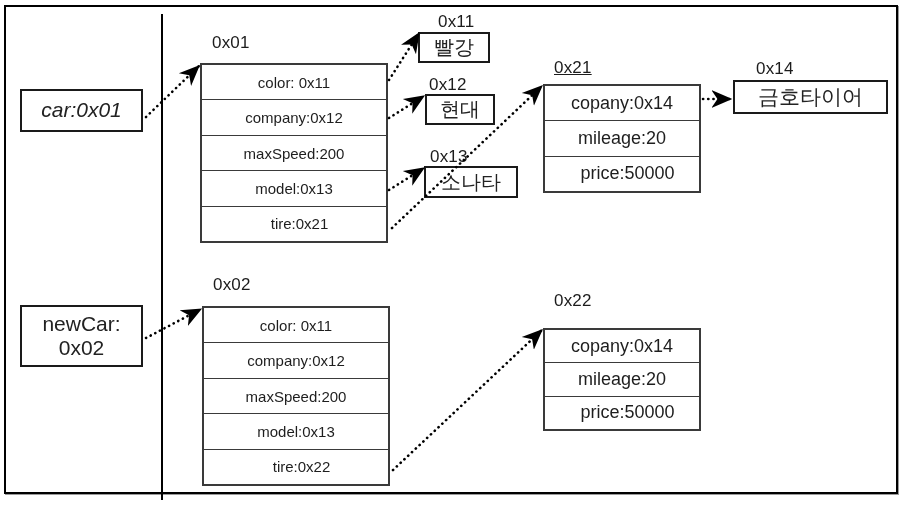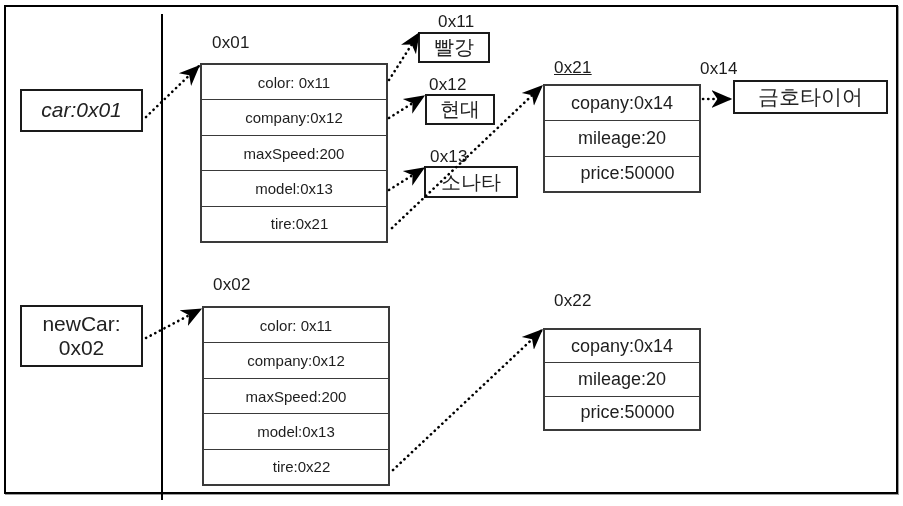--- a/index.html
+++ b/index.html
@@ -134,21 +134,21 @@
     <span>소나타</span>
   </div>
 
   <div class="addr" style="left:554px; top:58px;text-decoration:underline;">0x21</div>
   <div class="record" style="left:543px; top:84px; width:158px; height:109px;">
     <div class="row f18">copany:0x14</div>
     <div class="row f18">mileage:20</div>
     <div class="row f18">price:50000</div>
   </div>
 
-  <div class="addr" style="left:700px; top:59px;">0x14</div>
+  <div class="addr" style="left:756px; top:59px;">0x14</div>
   <div class="box f21" style="left:733px; top:80px; width:155px; height:34px;">
     <span>금호타이어</span>
   </div>
 
   <div class="addr" style="left:213px; top:275px;">0x02</div>
   <div class="record" style="left:202px; top:306px; width:188px; height:180px;">
     <div class="row f19">color: 0x11</div>
     <div class="row f19">company:0x12</div>
     <div class="row f19">maxSpeed:200</div>
     <div class="row f19">model:0x13</div>

